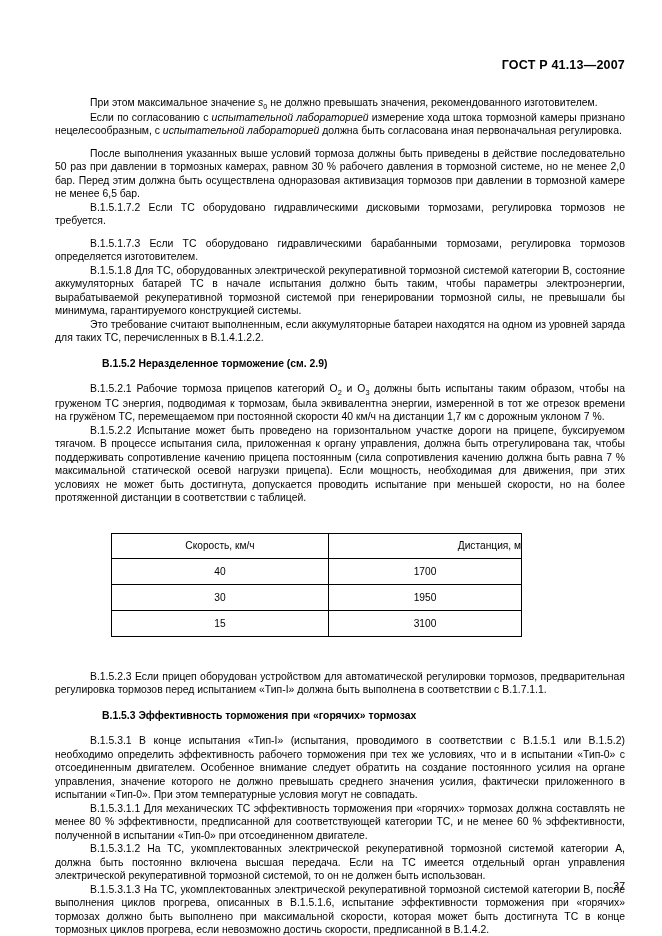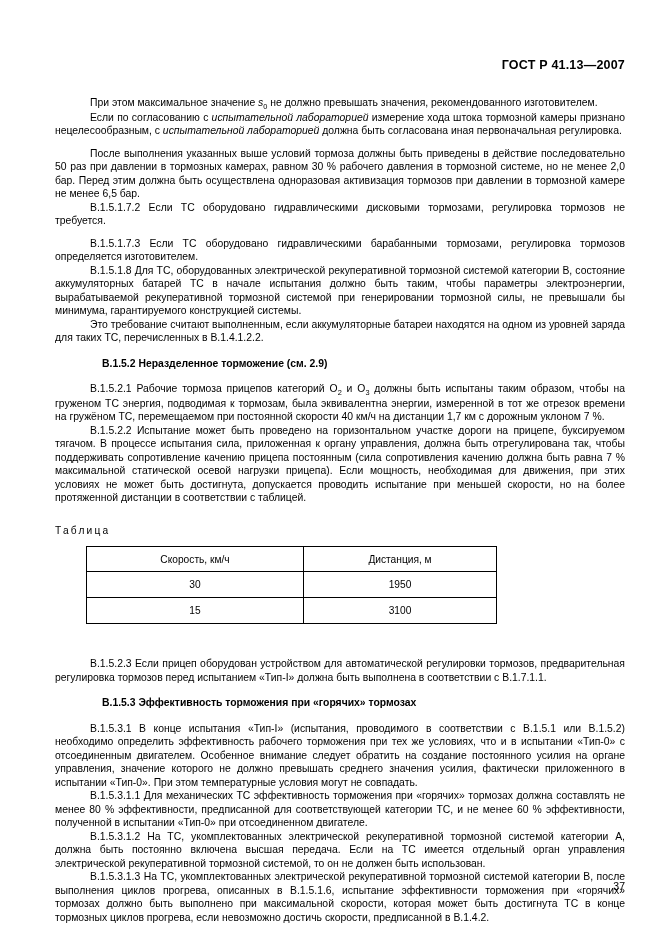--- a/index.html
+++ b/index.html
@@ -72,39 +72,39 @@
     letter-spacing: 2.2px;
     text-indent: 0;
   }
   .table-wrap {
     margin: 0;
     padding: 0;
   }
   table.data-table {
     border-collapse: collapse;
     width: 408px;
-    margin-left: 31px;
+    margin-left: 56px;
     table-layout: fixed;
   }
   table.data-table th,
   table.data-table td {
     border: 1px solid #000000;
     text-align: center;
     font-size: 10.2px;
     font-weight: normal;
     height: 25px;
     padding: 0;
     vertical-align: middle;
   }
   table.data-table thead th {
     height: 24px;
     border-bottom: 1px solid #000;
   }
   table.data-table .col-speed { width: 216px; }
-  table.data-table .col-dist  { width: 192px; }
+  table.data-table .col-dist  { width: 192px; text-align: right; }
   .spacer-sm { height: 9px; }
   .spacer-md { height: 14px; }
   .spacer-lg { height: 19px; }
   .page-number {
     position: absolute;
     right: 37px;
     bottom: 44px;
     font-size: 10.5px;
     margin-left: 37px;
   }
@@ -137,33 +137,36 @@
     <p class="body-par">Это требование считают выполненным, если аккумуляторные батареи находятся на одном из уровней заряда для таких ТС, перечисленных в В.1.4.1.2.2.</p>
 
     <p class="heading-par">В.1.5.2 Неразделенное торможение (см. 2.9)</p>
 
     <p class="body-par"><span>В.1.5.2.1 Рабочие тормоза прицепов категорий </span><span>O</span><sub>2</sub><span> и </span><span>O</span><sub>3</sub><span> должны быть испытаны таким образом, чтобы  на груженом ТС энергия, подводимая к тормозам, была эквивалентна энергии,  измеренной  в тот же  отрезок времени на гружёном ТС, перемещаемом при постоянной скорости 40 км/ч на дистанции 1,7 км с дорожным уклоном 7 %.</span></p>
 
     <p class="body-par">В.1.5.2.2 Испытание может быть проведено на горизонтальном участке дороги на прицепе, буксируемом тягачом. В процессе испытания сила, приложенная к органу управления, должна быть отрегулирована так, чтобы поддерживать сопротивление качению прицепа  постоянным (сила сопротивления качению должна быть равна 7 % максимальной статической осевой нагрузки прицепа). Если мощность, необходимая для движения, при этих условиях не может быть достигнута, допускается проводить испытание при меньшей скорости, но на более протяженной дистанции в соответствии с таблицей.</p>
 
     <div class="spacer-lg"></div>
 
-    <p class="table-caption">Таблица</p>
 
     <div class="spacer-sm"></div>
 
     <div class="table-wrap">
       <table class="data-table">
         <thead>
           <tr>
             <th class="col-speed">Скорость, км/ч</th>
             <th class="col-dist">Дистанция, м</th>
           </tr>
         </thead>
         <tbody>
+          <tr>
+            <td>40</td>
+            <td>1700</td>
+          </tr>
           <tr>
             <td>30</td>
             <td>1950</td>
           </tr>
           <tr>
             <td>15</td>
             <td>3100</td>
           </tr>
         </tbody>
       </table>

